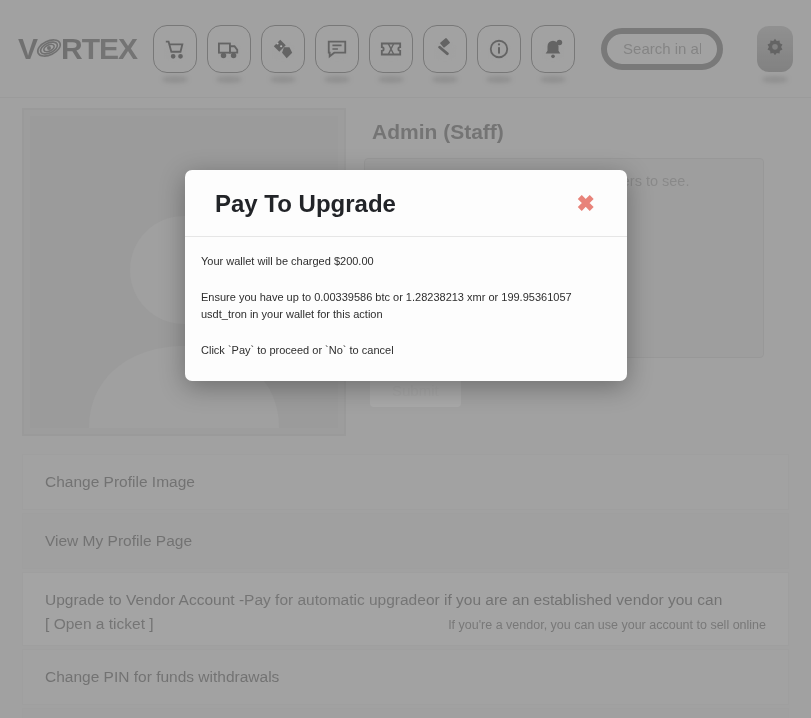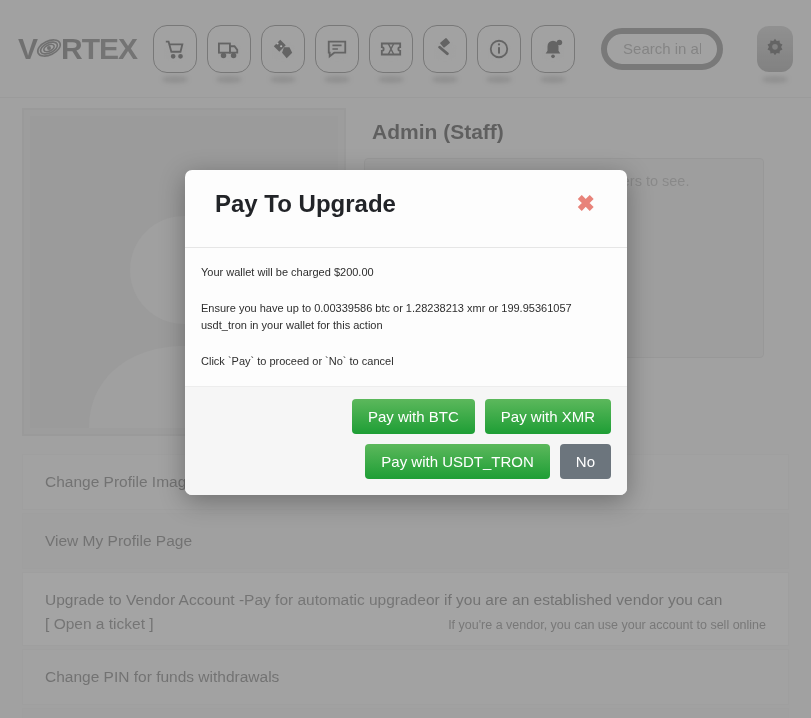--- a/index.html
+++ b/index.html
@@ -140,21 +140,21 @@
     background: #b2b2b2;
     display: flex;
     align-items: flex-end;
     justify-content: center;
     overflow: hidden;
   }
   .profile-right { flex: 1; padding-top: 12px; }
   .profile-name {
     font-size: 21px;
     font-weight: bold;
-    color: #000000;
+    color: #404040;
     margin: 0 0 14px 8px;
   }
   .bio-area {
     width: 400px;
     height: 200px;
     background: #bcbcbc;
     border: 1px solid #a9a9a9;
     border-radius: 4px;
     padding: 14px 12px;
     font-size: 14.5px;
@@ -213,21 +213,21 @@
     background: #fdfdfd;
     border-radius: 7px;
     box-shadow: 0 6px 26px rgba(0,0,0,0.32);
     z-index: 100;
     overflow: hidden;
   }
   .modal-header {
     display: flex;
     align-items: center;
     justify-content: space-between;
-    padding: 20px 26px 29px 30px;
+    padding: 20px 26px 18px 30px;
     border-bottom: 1px solid #e6e6e6;
   }
   .modal-title {
     font-size: 24px;
     font-weight: bold;
     color: #222428;
     margin: 0;
   }
   .modal-close {
     background: none;
@@ -240,21 +240,21 @@
     padding: 2px 6px;
     font-family: "Liberation Sans", sans-serif;
   }
   .modal-body { padding: 16px 16px 14px 16px; }
   .modal-body p {
     margin: 0 0 18px 0;
     font-size: 11px;
     line-height: 1.6;
     color: #2e2e2e;
   }
-  .modal-body p:last-child { margin-bottom: 2px; }
+  .modal-body p:last-child { margin-bottom: 8px; }
   .modal-footer {
     background: #f6f6f6;
     padding: 12px 16px 16px 16px;
     display: flex;
     flex-wrap: wrap;
     justify-content: flex-end;
     gap: 10px;
     border-top: 1px solid #ededed;
   }
   .btn {
@@ -436,19 +436,13 @@
     <h3 class="modal-title">Pay To Upgrade</h3>
     <button class="modal-close">✖</button>
   </div>
 
   <div class="modal-body">
     <p>Your wallet will be charged $200.00</p>
     <p>Ensure you have up to 0.00339586 btc or 1.28238213 xmr or 199.95361057 usdt_tron in your wallet for this action</p>
     <p>Click `Pay` to proceed or `No` to cancel</p>
   </div>
 
-  <div class="modal-footer">
-    <button class="btn btn-green">Pay with BTC</button>
-    <button class="btn btn-green">Pay with XMR</button>
-    <button class="btn btn-green">Pay with USDT_TRON</button>
-    <button class="btn btn-gray">No</button>
-  </div>
 </div>
 
 </body></html>

